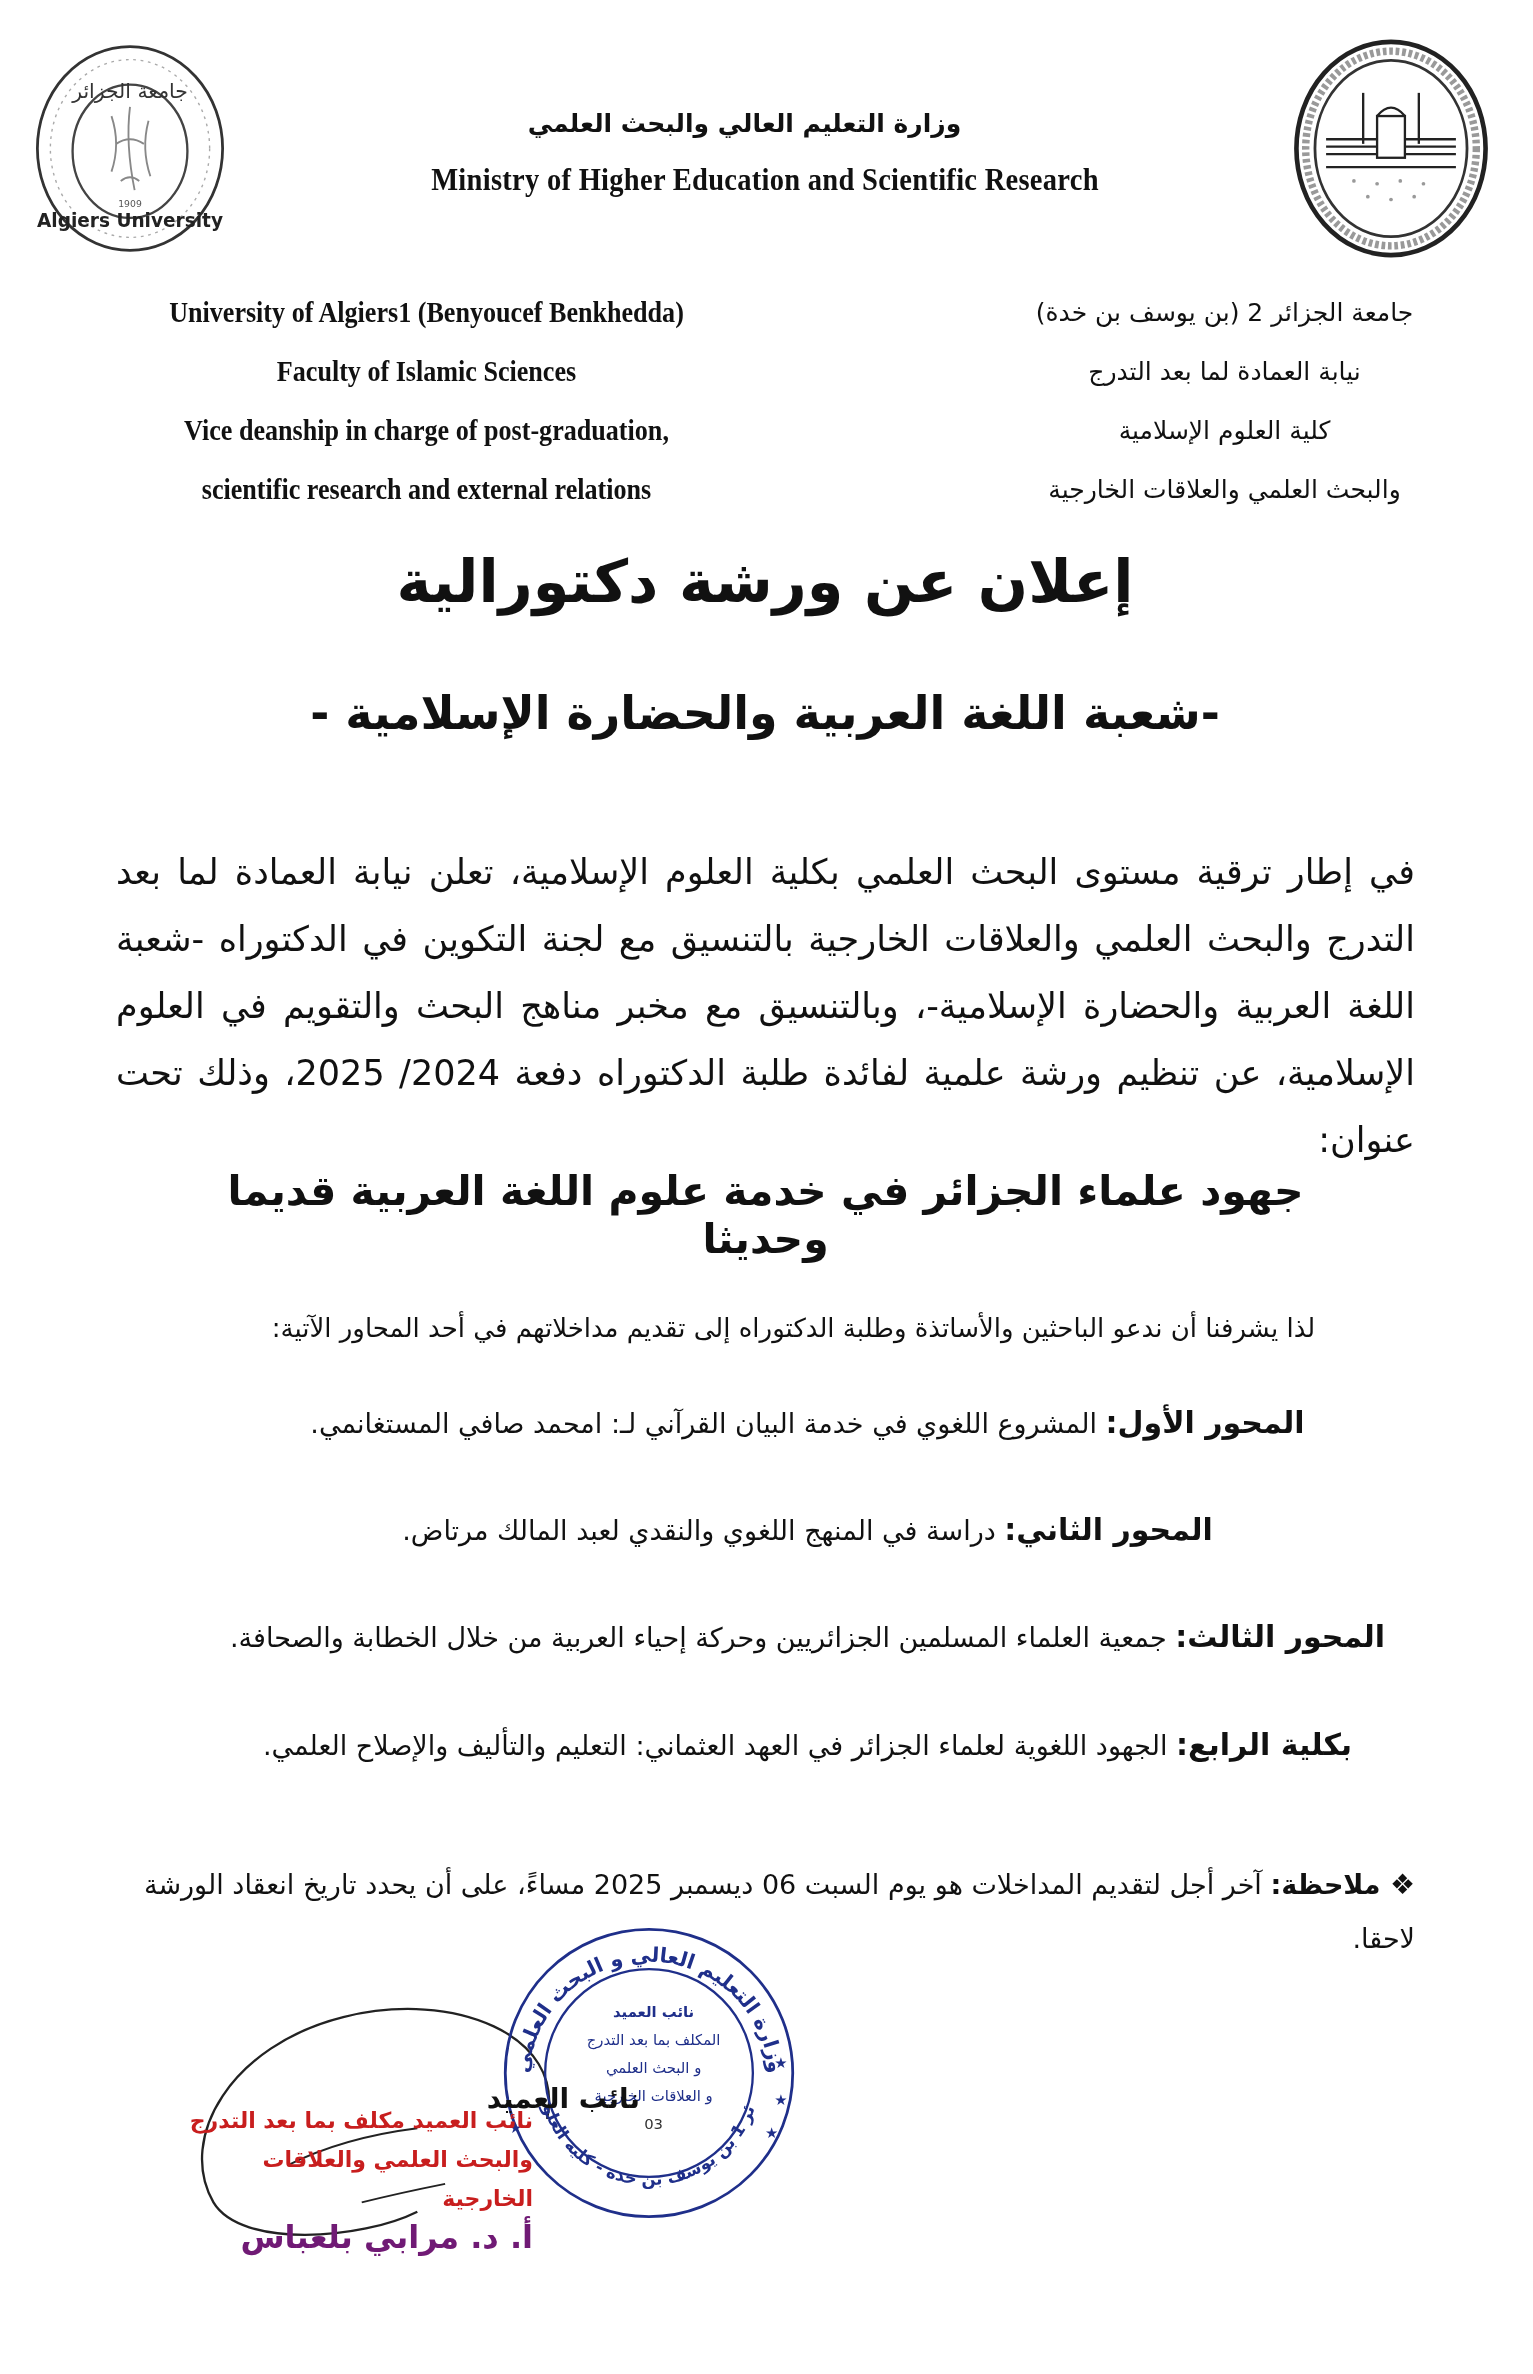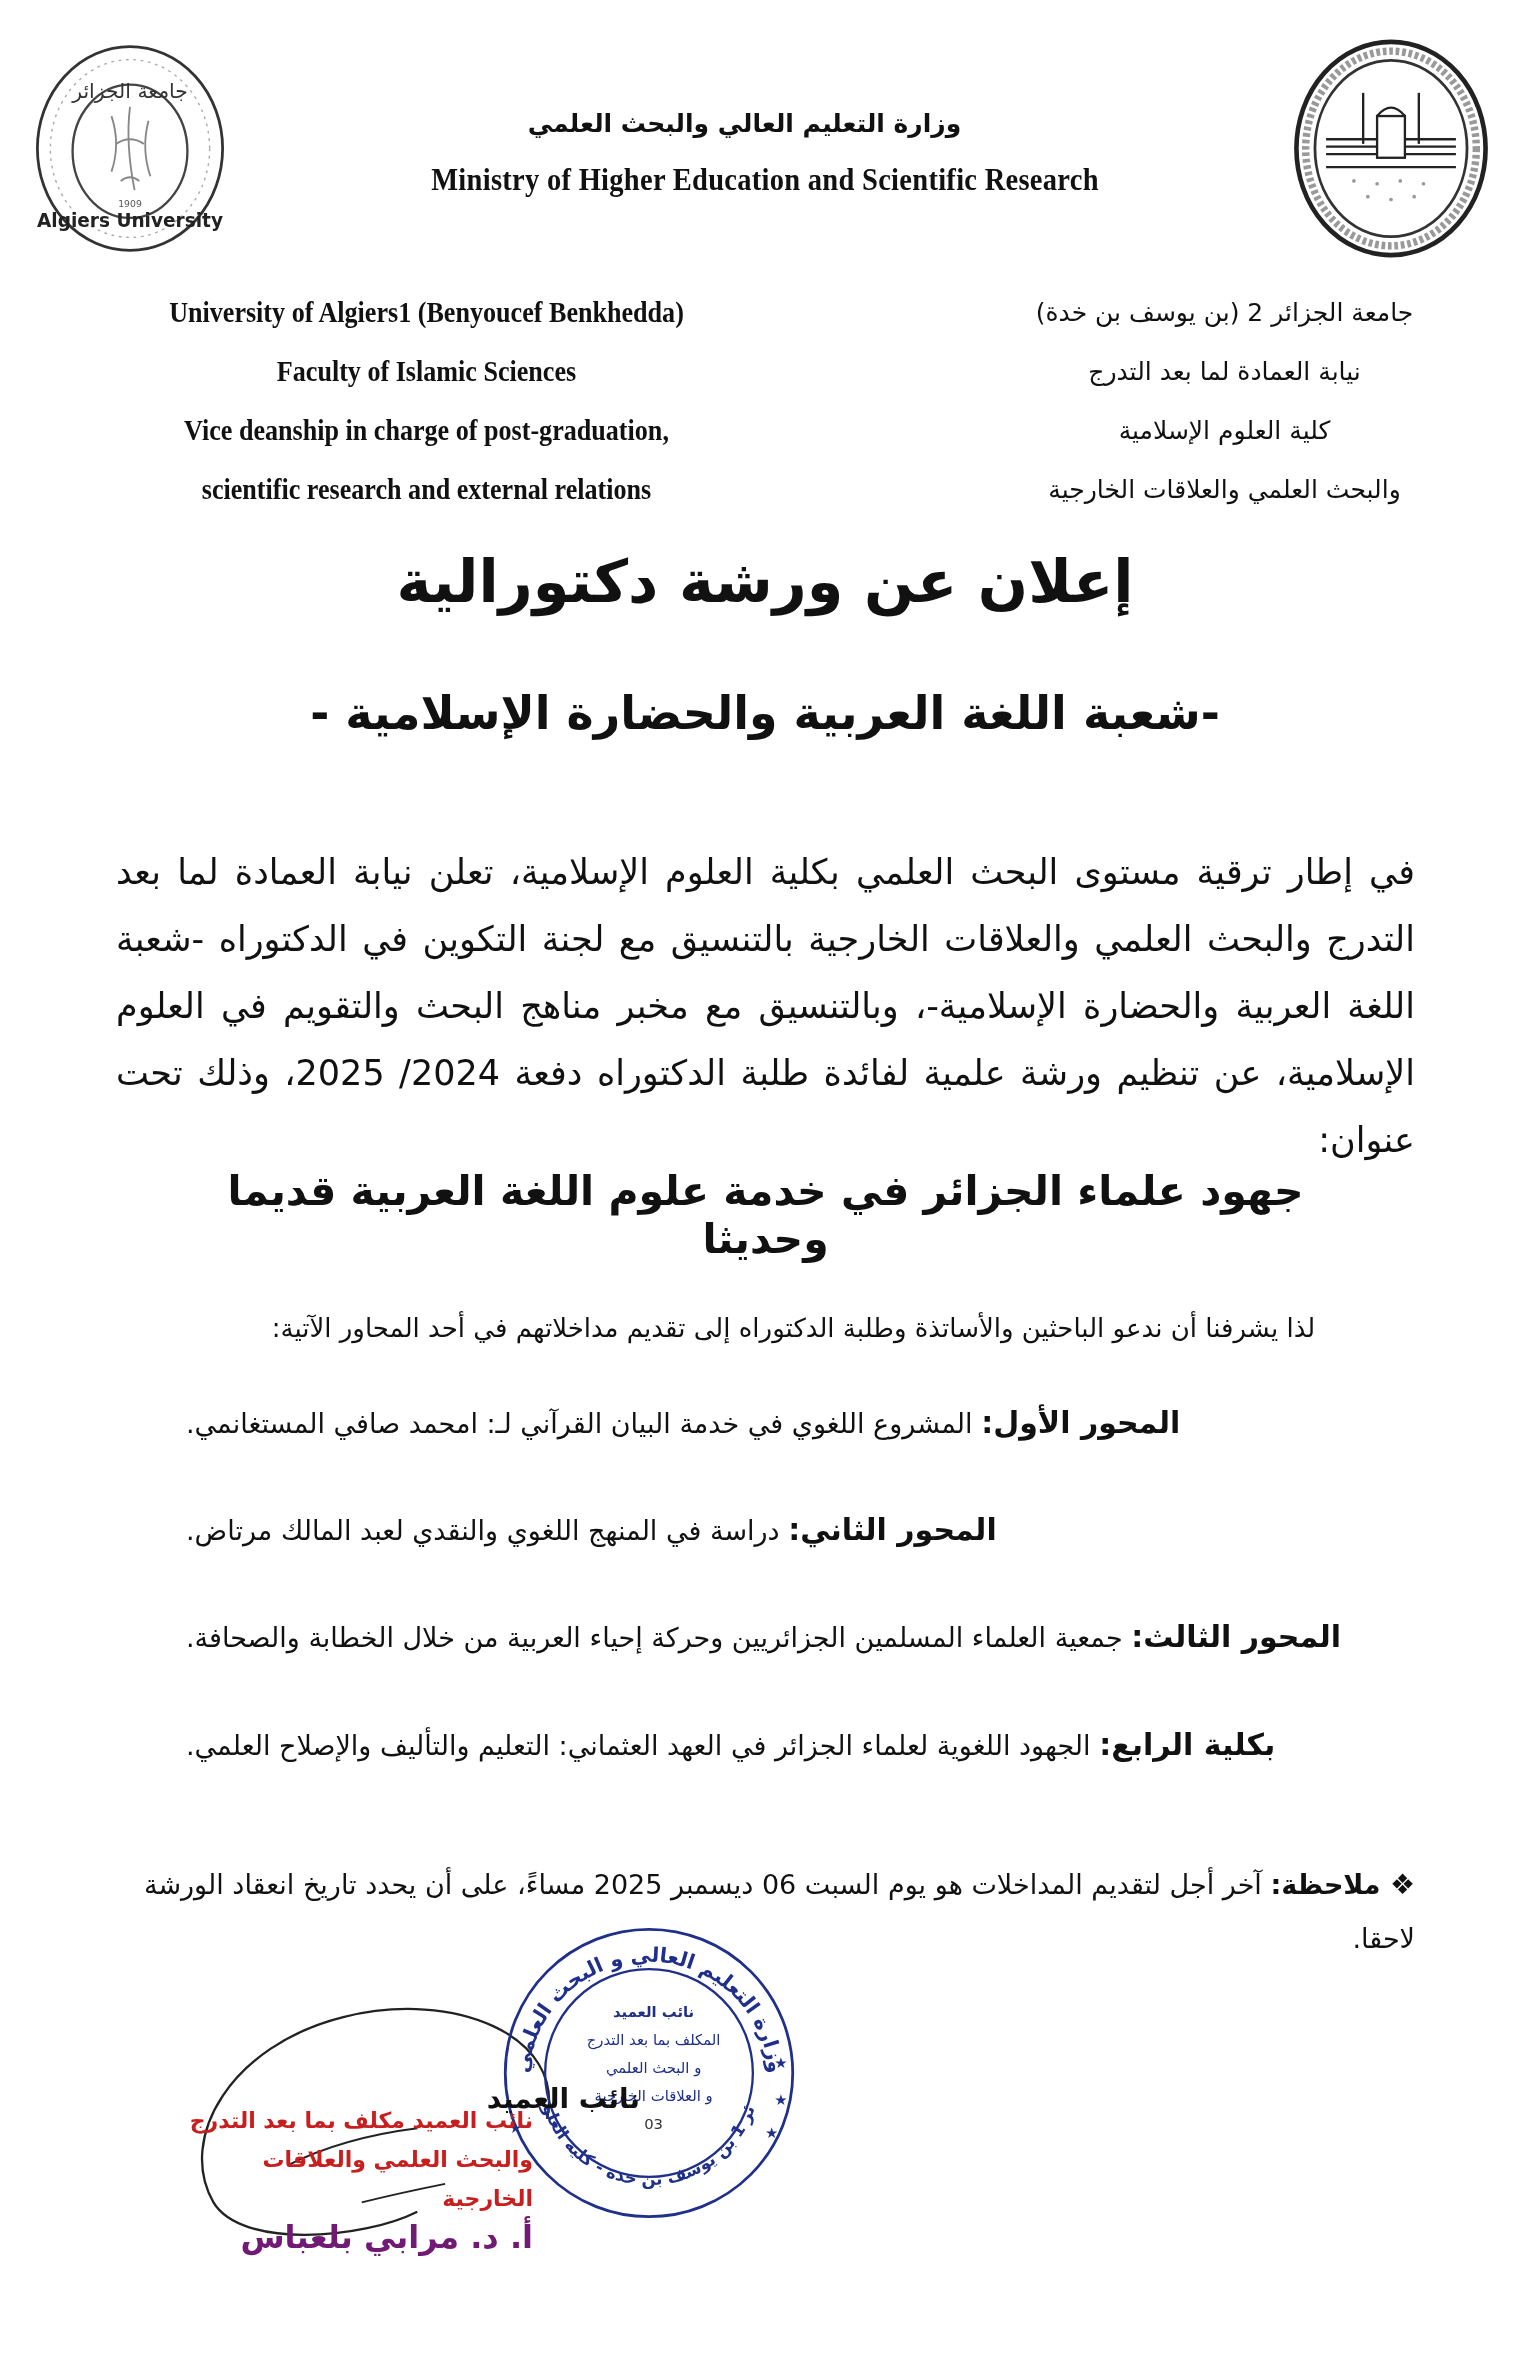--- a/index.html
+++ b/index.html
@@ -24,21 +24,21 @@
 
     
     .main-title { left: 278px; top: 547px; width: 974px; font-size: 59px; font-weight: bold; }
     .sub-title { left: 278px; top: 686px; width: 974px; font-size: 46px; font-weight: bold; }
 
     
     .para { left: 116px; top: 839px; width: 1299px; font-size: 35px; line-height: 67px; text-align: justify; text-align-last: right; }
     .workshop-title { left: 186px; top: 1167px; width: 1159px; font-size: 41px; font-weight: bold; }
     .invite { left: 186px; top: 1313px; width: 1215px; font-size: 26px; text-align: center; }
 
-    .axis { left: 186px; width: 1215px; font-size: 27px; text-align: left; }
+    .axis { left: 200px; width: 1215px; font-size: 27px; text-align: center; }
     .axis .axis-label { font-weight: bold; font-size: 30px; }
 
     .note { left: 121px; top: 1858px; width: 1294px; font-size: 27px; line-height: 54px; }
     .note .bullet { font-size: 28px; margin-left: 9.3px; }
 
     
     .sig-red { left: 181px; top: 2101px; width: 352px; color: #c81e1e; font-size: 22px; font-weight: bold; line-height: 39px; }
     .sig-name { font-size: 32px; color: #701a75; }
     .sig-black { left: 408px; top: 2082px; width: 232px; font-size: 28px; font-weight: bold; text-align: right; color: #111; }
     .seal { left: 496px; top: 1920px; width: 306px; height: 306px; }

